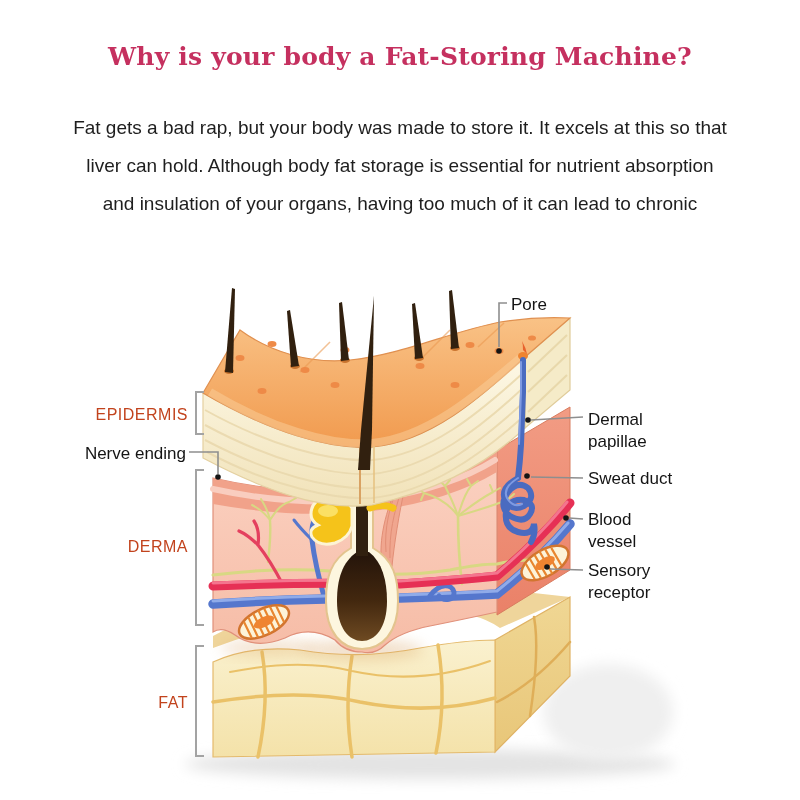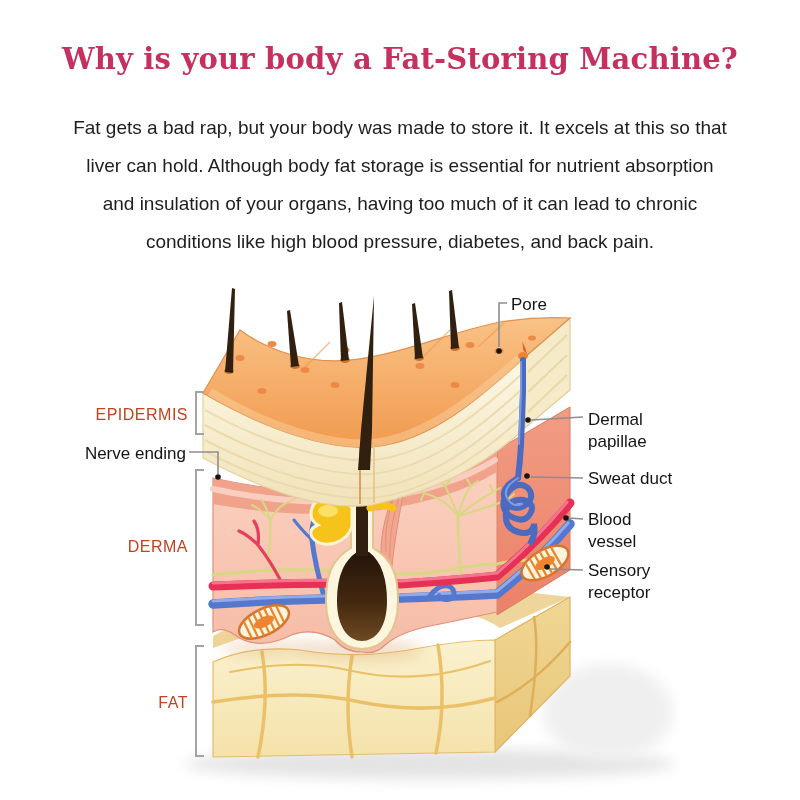--- a/index.html
+++ b/index.html
@@ -1,19 +1,19 @@
 <!DOCTYPE html>
 <html style="--title: #c5305f; --body-text: #1e1e1e; --layer-label: #c2431d; --annotation-text: #141414; --leader: #8e8e8e; --epidermis-top: #f5a55c; --epidermis-front: #faf2d8; --derma-front: #f9c9b7; --derma-side: #ee9078; --papillae-band: #f1a28a; --fat-front: #f8edc6; --fat-side: #eed08b; --lobule-line: #eac168; --vessel-red: #e63055; --vessel-blue: #5577cd; --nerve-fiber: #d8d883; --hair: #31200f; --gland-yellow: #f5c31a; --muscle-pink: #f0a68f; --receptor-orange: #ef8430; --sweat-duct-blue: #4a6bc0;"><head>
 <meta charset="utf-8">
 <style>
   html,body{margin:0;padding:0;background:#fff;}
   #page{position:relative;width:800px;height:800px;background:#fff;overflow:hidden;
         font-family:"Liberation Sans",sans-serif;}
   #title{position:absolute;top:42px;left:0;width:800px;text-align:center;
-         font-family:"DejaVu Serif",serif;font-weight:700;font-size:29px;
+         font-family:"DejaVu Serif",serif;font-weight:700;font-size:25px;
          letter-spacing:.2px;color:var(--title,#c5305f);white-space:nowrap;}
   #intro{position:absolute;top:109px;left:50%;transform:translateX(-50%);
          width:700px;text-align:center;color:var(--body-text,#1e1e1e);
          font-size:19px;line-height:38px;}
   #intro div{white-space:nowrap;}
   #skin-svg{position:absolute;top:278px;left:0;}
   .ann{font-size:17px;fill:var(--annotation-text,#141414);}
   .layerlab{font-size:16px;fill:var(--layer-label,#c2431d);letter-spacing:.5px;}
   .leader{stroke:var(--leader,#8e8e8e);stroke-width:1.6;fill:none;}
   .bracket{stroke:#a3a3a3;stroke-width:2;fill:none;}
@@ -23,21 +23,20 @@
 <body>
 
 <div id="page">
 
   <div id="title">Why is your body a Fat-Storing Machine?</div>
 
   <div id="intro">
     <div>Fat gets a bad rap, but your body was made to store it. It excels at this so that</div>
     <div>liver can hold. Although body fat storage is essential for nutrient absorption</div>
     <div>and insulation of your organs, having too much of it can lead to chronic</div>
-    <div>conditions like high blood pressure, diabetes, and back pain.</div>
   </div>
 
   <svg id="skin-svg" width="800" height="522" viewBox="0 278 800 522" xmlns="http://www.w3.org/2000/svg">
     <defs>
       <linearGradient id="epiTopGrad" x1="0" y1="0" x2="0" y2="1">
         <stop offset="0" stop-color="#f9c286"></stop>
           <stop offset="1" stop-color="#f19a4e"></stop>
       </linearGradient>
       <linearGradient id="epiFrontGrad" x1="0" y1="0" x2="0" y2="1">
         <stop offset="0" stop-color="#fdf8e6"></stop>

